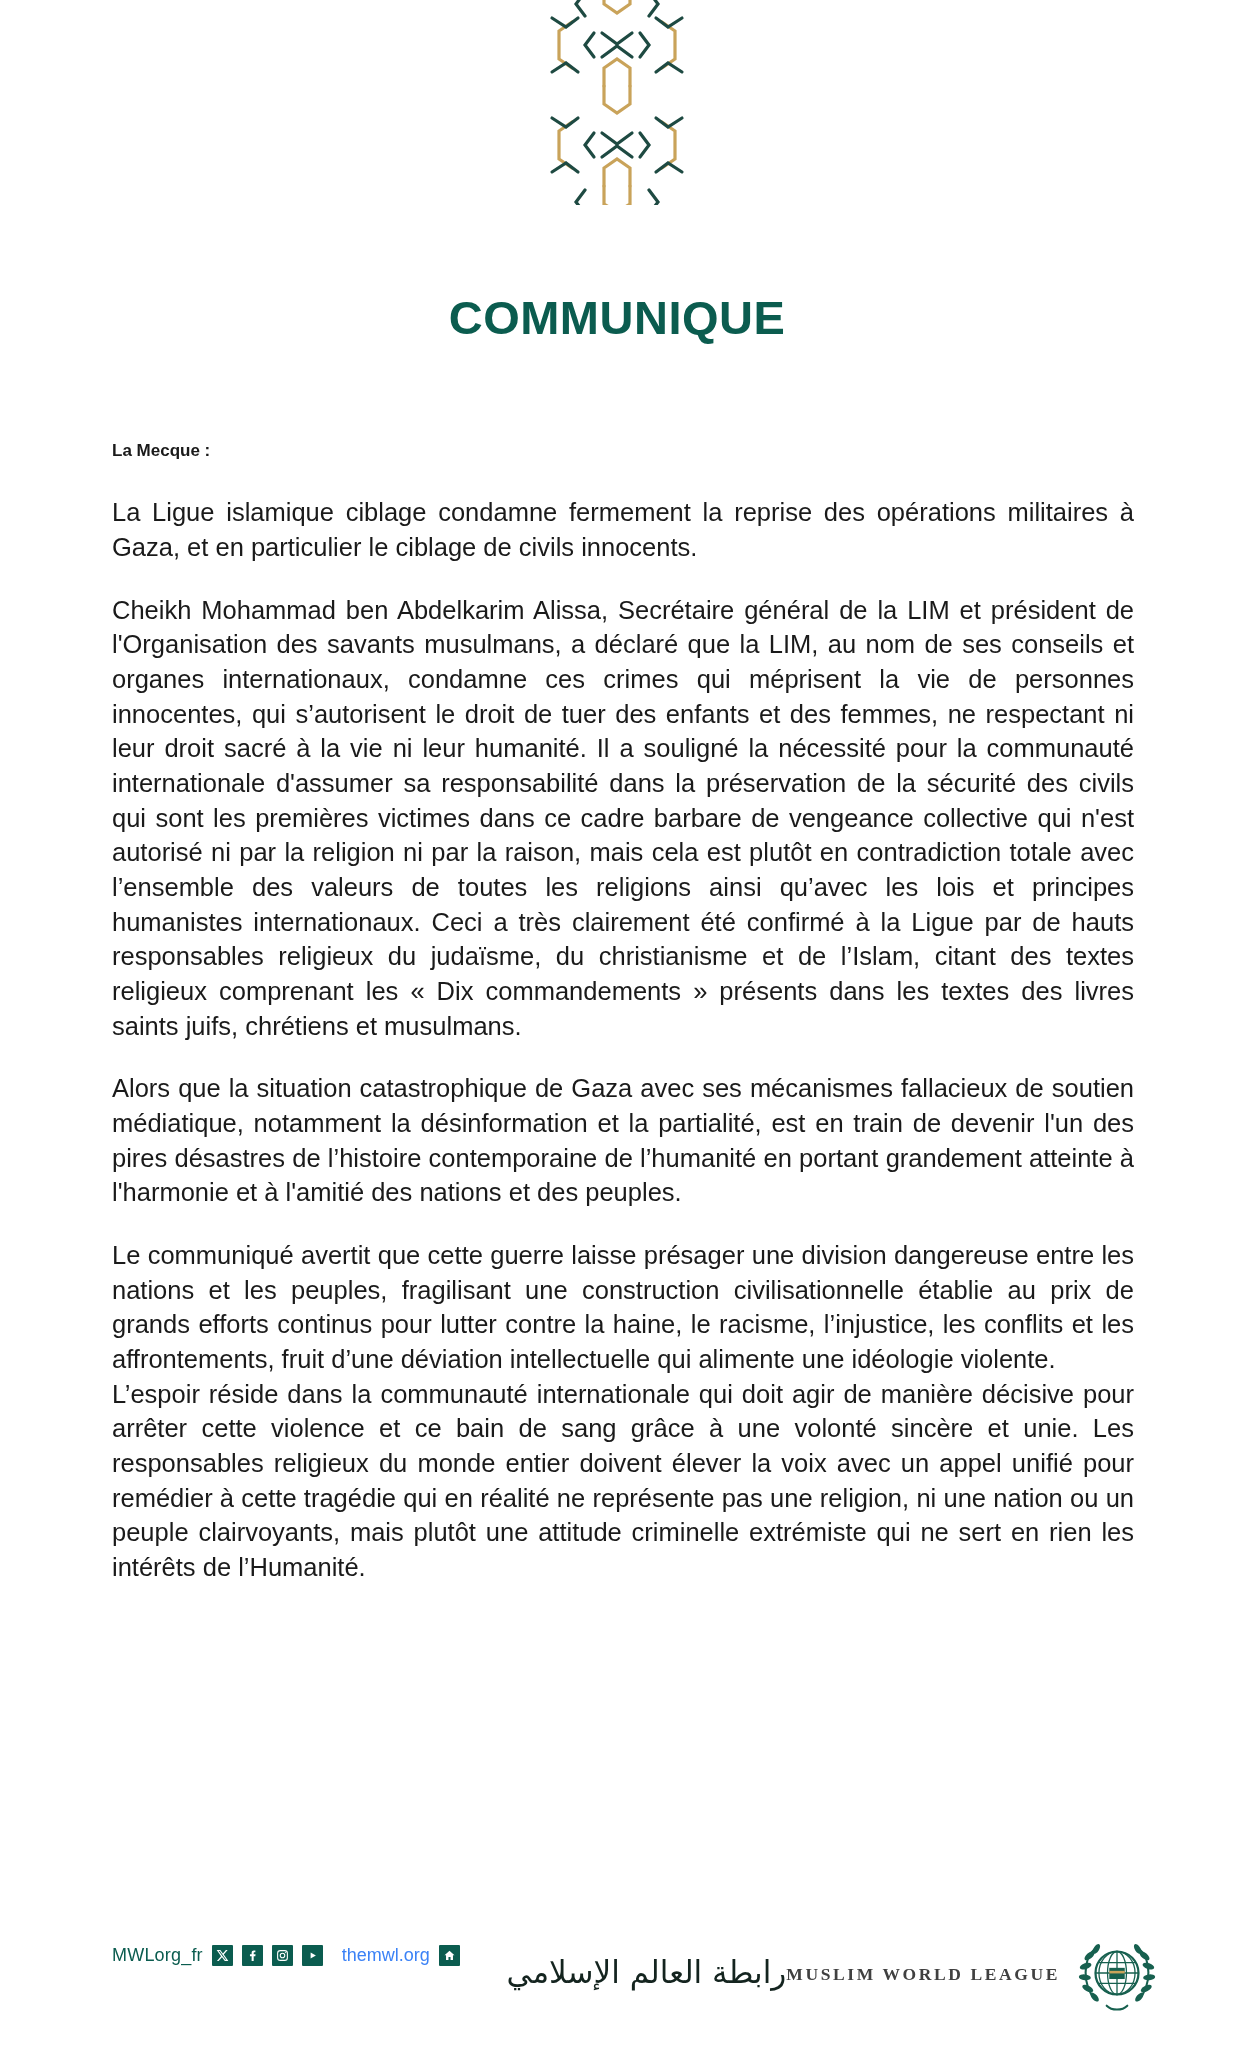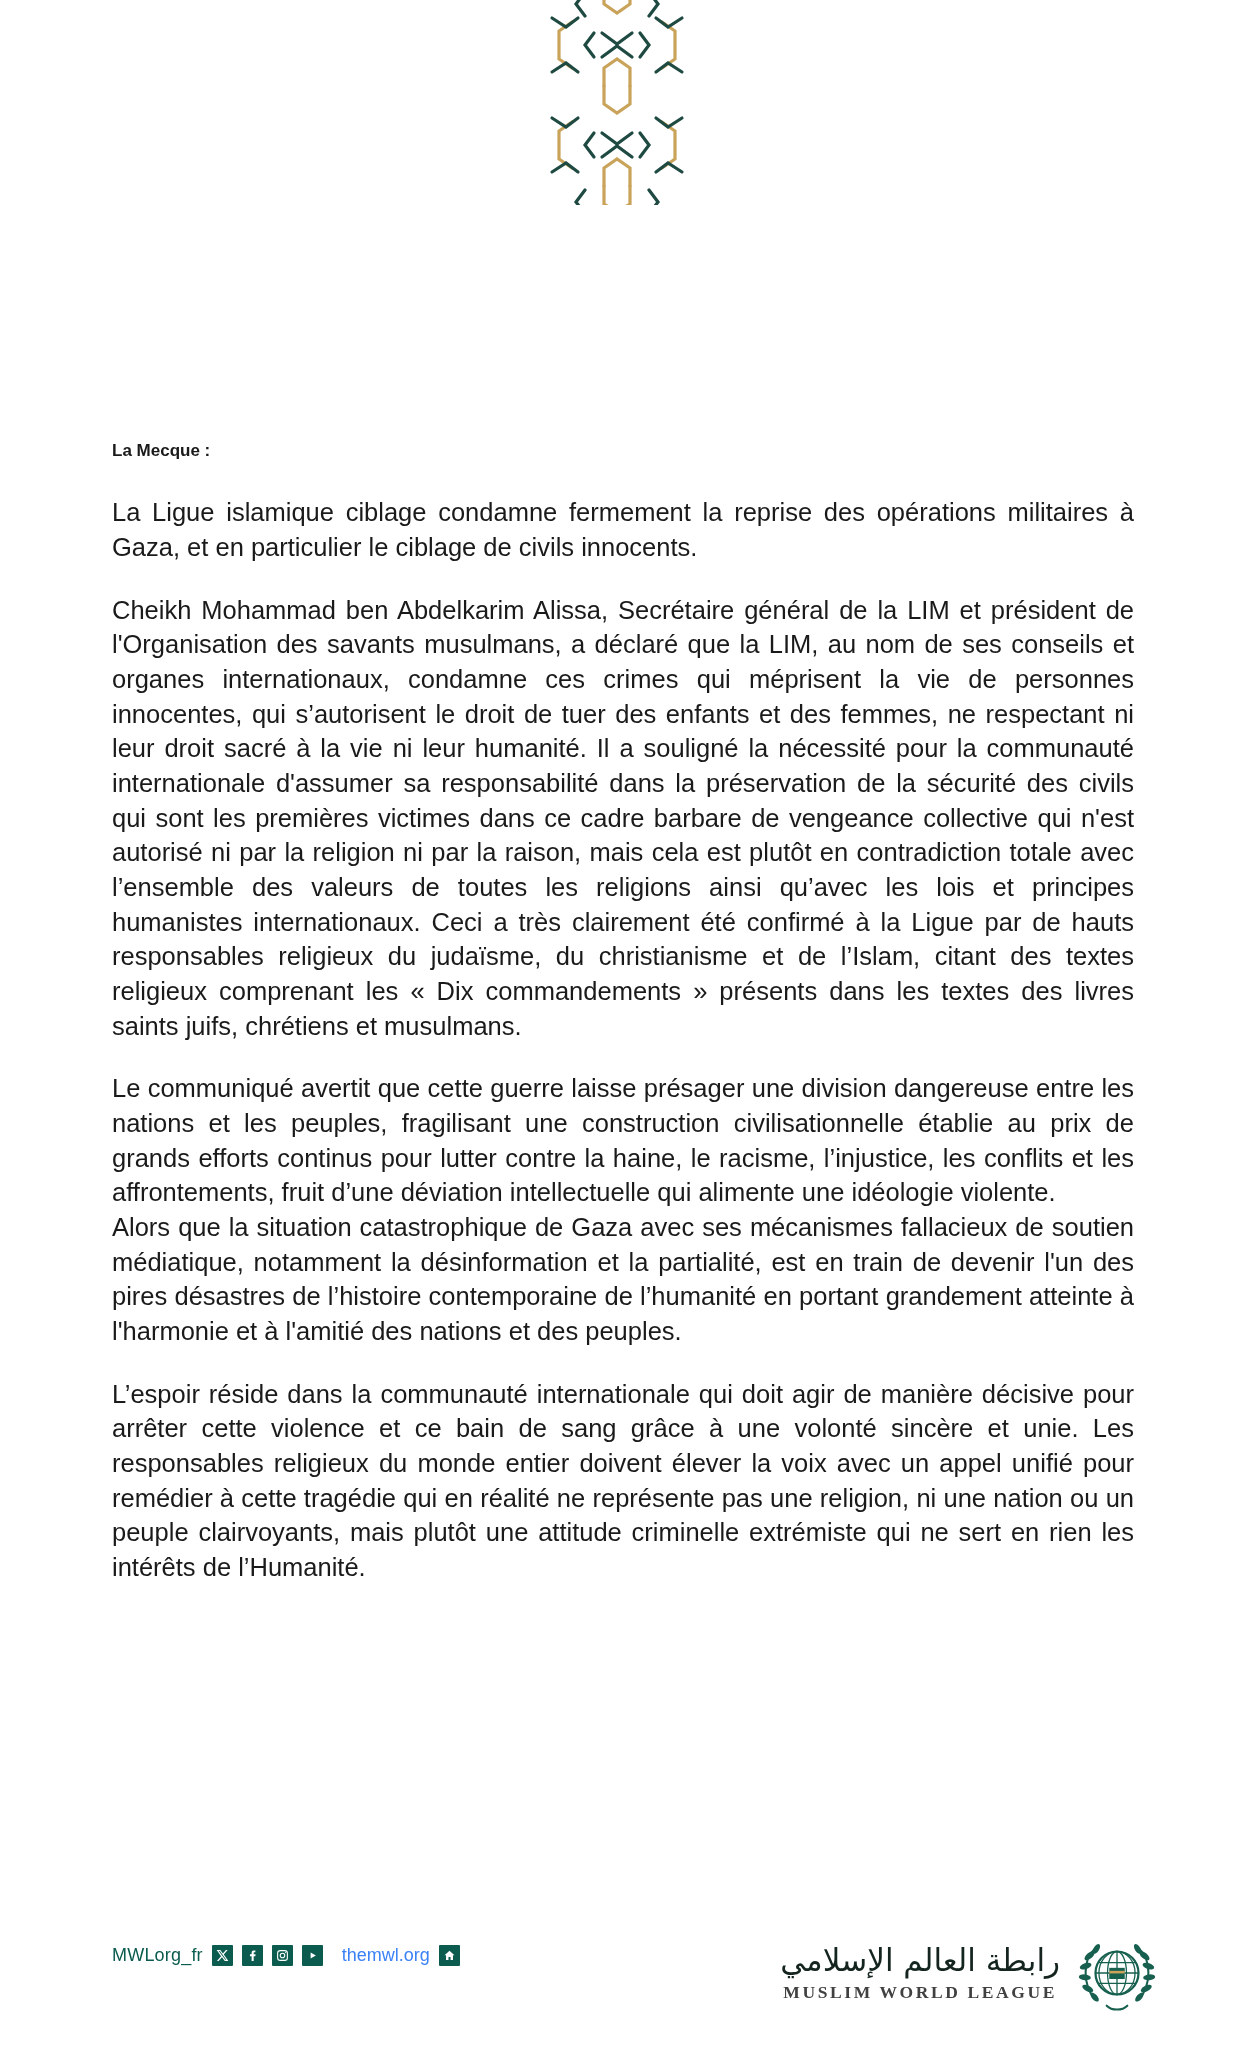--- a/index.html
+++ b/index.html
@@ -123,21 +123,21 @@
   .footer-logo {
     position: absolute;
     right: 74px;
     top: 0px;
     display: flex;
     align-items: center;
     gap: 14px;
   }
   .logo-text-block {
     display: flex;
-    flex-direction: column;
+    flex-direction: row;
     align-items: center;
     justify-content: center;
   }
   .logo-arabic {
     font-size: 31px;
     color: #14241f;
     line-height: 1.15;
     direction: rtl;
     font-family: "DejaVu Sans", sans-serif;
     white-space: nowrap;
@@ -199,28 +199,31 @@
 
         <path d="M43 -8 L34 4 L43 16"></path>
         <path d="M107 -8 L116 4 L107 16"></path>
 
         <path d="M43 190 L34 202 L43 214"></path>
         <path d="M107 190 L116 202 L107 214"></path>
       </g>
     </svg>
   </div>
 
+  <div class="title-wrap">
+    <h1 class="title">COMMUNIQUE</h1>
+  </div>
 
   <div class="content">
     <div class="lede">La Mecque :</div>
 
     <p class="body-par">La Ligue islamique ciblage condamne fermement la reprise des opérations militaires à Gaza, et en particulier le ciblage de civils innocents.</p>
     <p class="body-par">Cheikh Mohammad ben Abdelkarim Alissa, Secrétaire général de la LIM et président de l'Organisation des savants musulmans, a déclaré que la LIM, au nom de ses conseils et organes internationaux, condamne ces crimes qui méprisent la vie de personnes innocentes, qui s’autorisent le droit de tuer des enfants et des femmes, ne respectant ni leur droit sacré à la vie ni leur humanité. Il a souligné la nécessité pour la communauté internationale d'assumer sa responsabilité dans la préservation de la sécurité des civils qui sont les premières victimes dans ce cadre barbare de vengeance collective qui n'est autorisé ni par la religion ni par la raison, mais cela est plutôt en contradiction totale avec l’ensemble des valeurs de toutes les religions ainsi qu’avec les lois et principes humanistes internationaux. Ceci a très clairement été confirmé à la Ligue par de hauts responsables religieux du judaïsme, du christianisme et de l’Islam, citant des textes religieux comprenant les « Dix commandements » présents dans les textes des livres saints juifs, chrétiens et musulmans.</p>
+    <p class="body-par">Alors que la situation catastrophique de Gaza avec ses mécanismes fallacieux de soutien médiatique, notamment la désinformation et la partialité, est en train de devenir l'un des pires désastres de l’histoire contemporaine de l’humanité en portant grandement atteinte à l'harmonie et à l'amitié des nations et des peuples.</p>
     <p class="body-par tight">Le communiqué avertit que cette guerre laisse présager une division dangereuse entre les nations et les peuples, fragilisant une construction civilisationnelle établie au prix de grands efforts continus pour lutter contre la haine, le racisme, l’injustice, les conflits et les affrontements, fruit d’une déviation intellectuelle qui alimente une idéologie violente.</p>
-    <p class="body-par">Alors que la situation catastrophique de Gaza avec ses mécanismes fallacieux de soutien médiatique, notamment la désinformation et la partialité, est en train de devenir l'un des pires désastres de l’histoire contemporaine de l’humanité en portant grandement atteinte à l'harmonie et à l'amitié des nations et des peuples.</p>
     <p class="body-par">L’espoir réside dans la communauté internationale qui doit agir de manière décisive pour arrêter cette violence et ce bain de sang grâce à une volonté sincère et unie. Les responsables religieux du monde entier doivent élever la voix avec un  appel unifié pour remédier à cette tragédie qui en réalité ne représente pas une religion, ni une nation ou un peuple clairvoyants, mais plutôt une attitude criminelle extrémiste qui ne sert en rien les intérêts de l’Humanité.</p>
   </div>
 
   <div class="footer">
 
     <div class="footer-left">
       <span class="handle">MWLorg_fr</span>
 
       <span class="sicon">
         <svg width="13" height="13" viewBox="0 0 24 24" fill="#ffffff" xmlns="http://www.w3.org/2000/svg">

